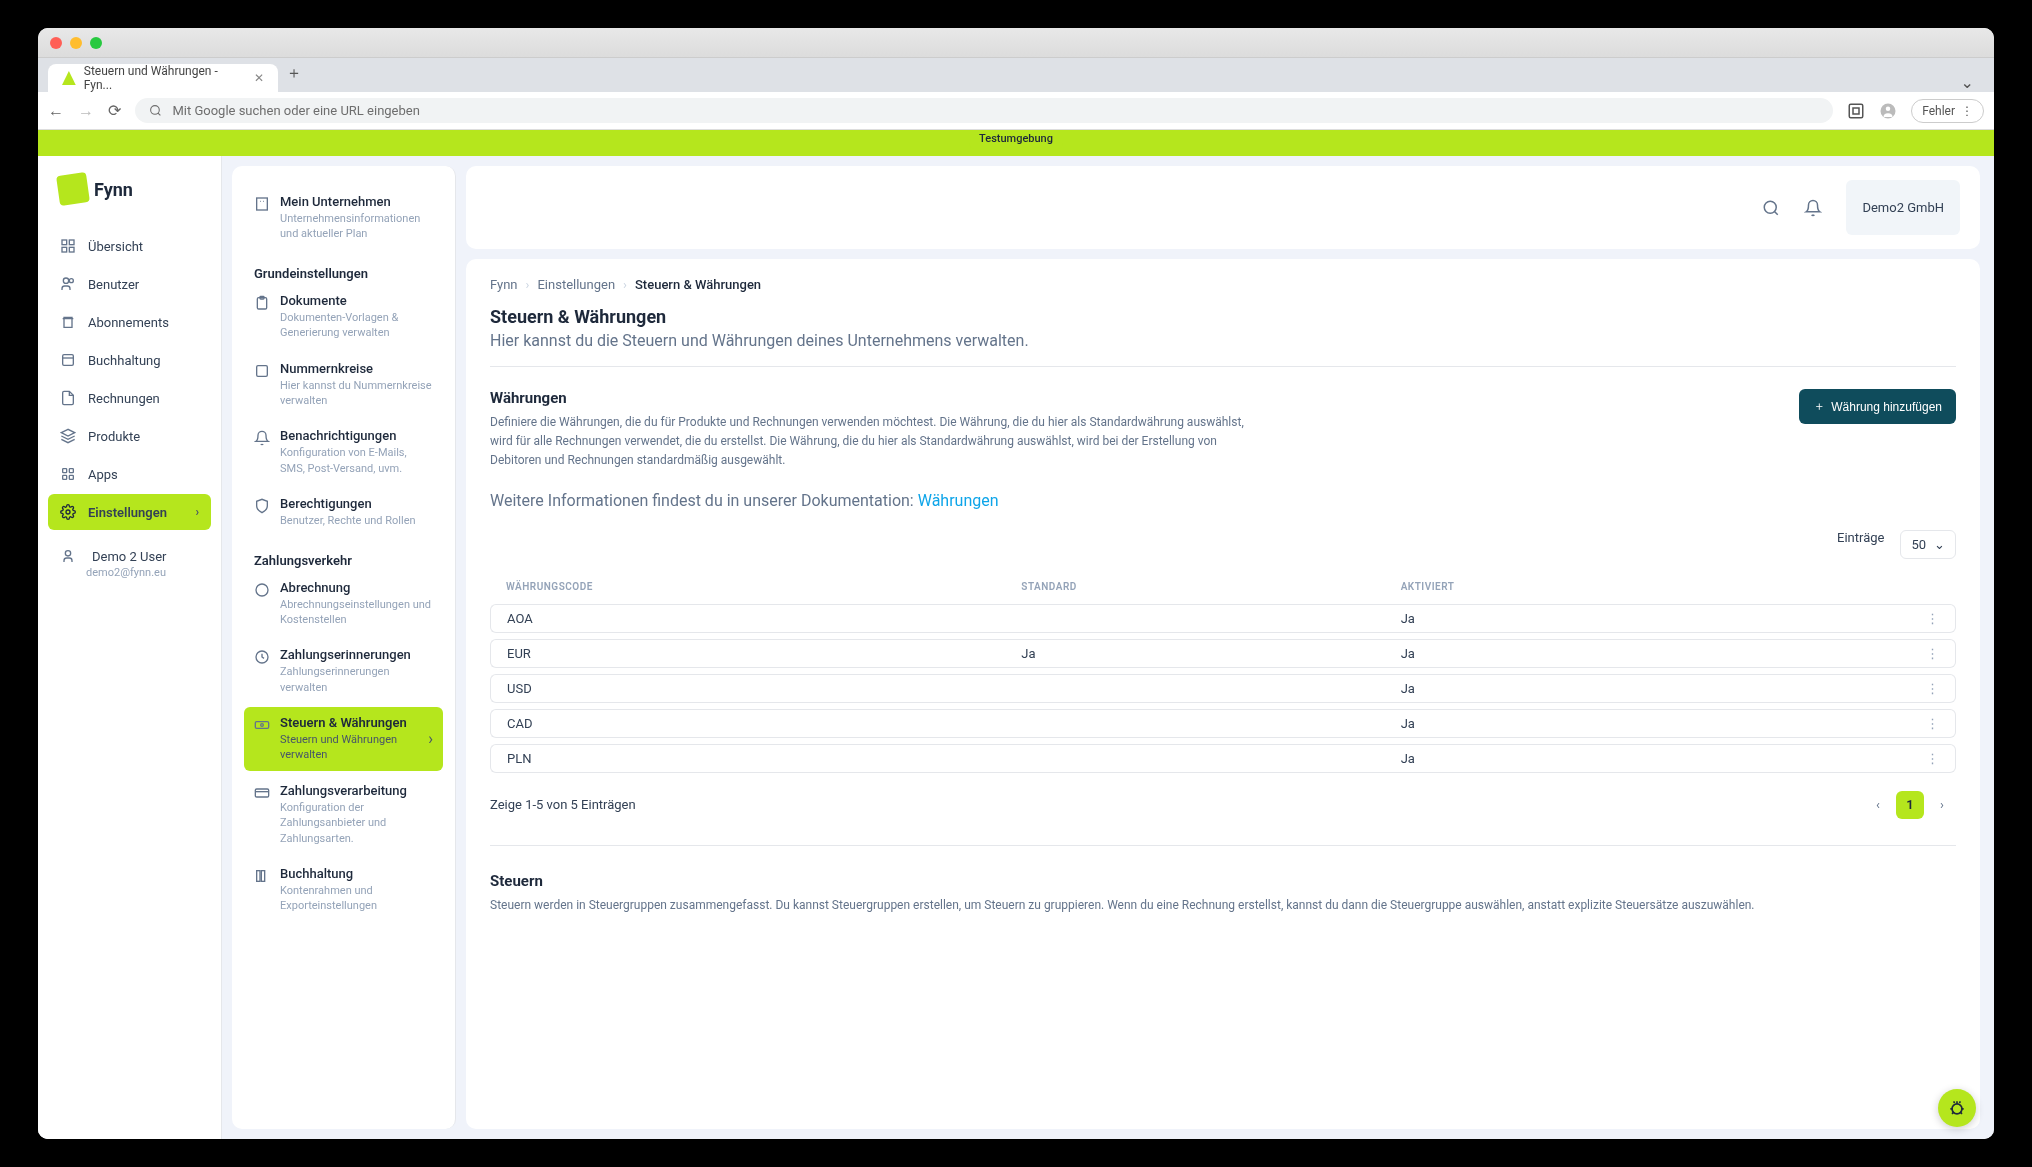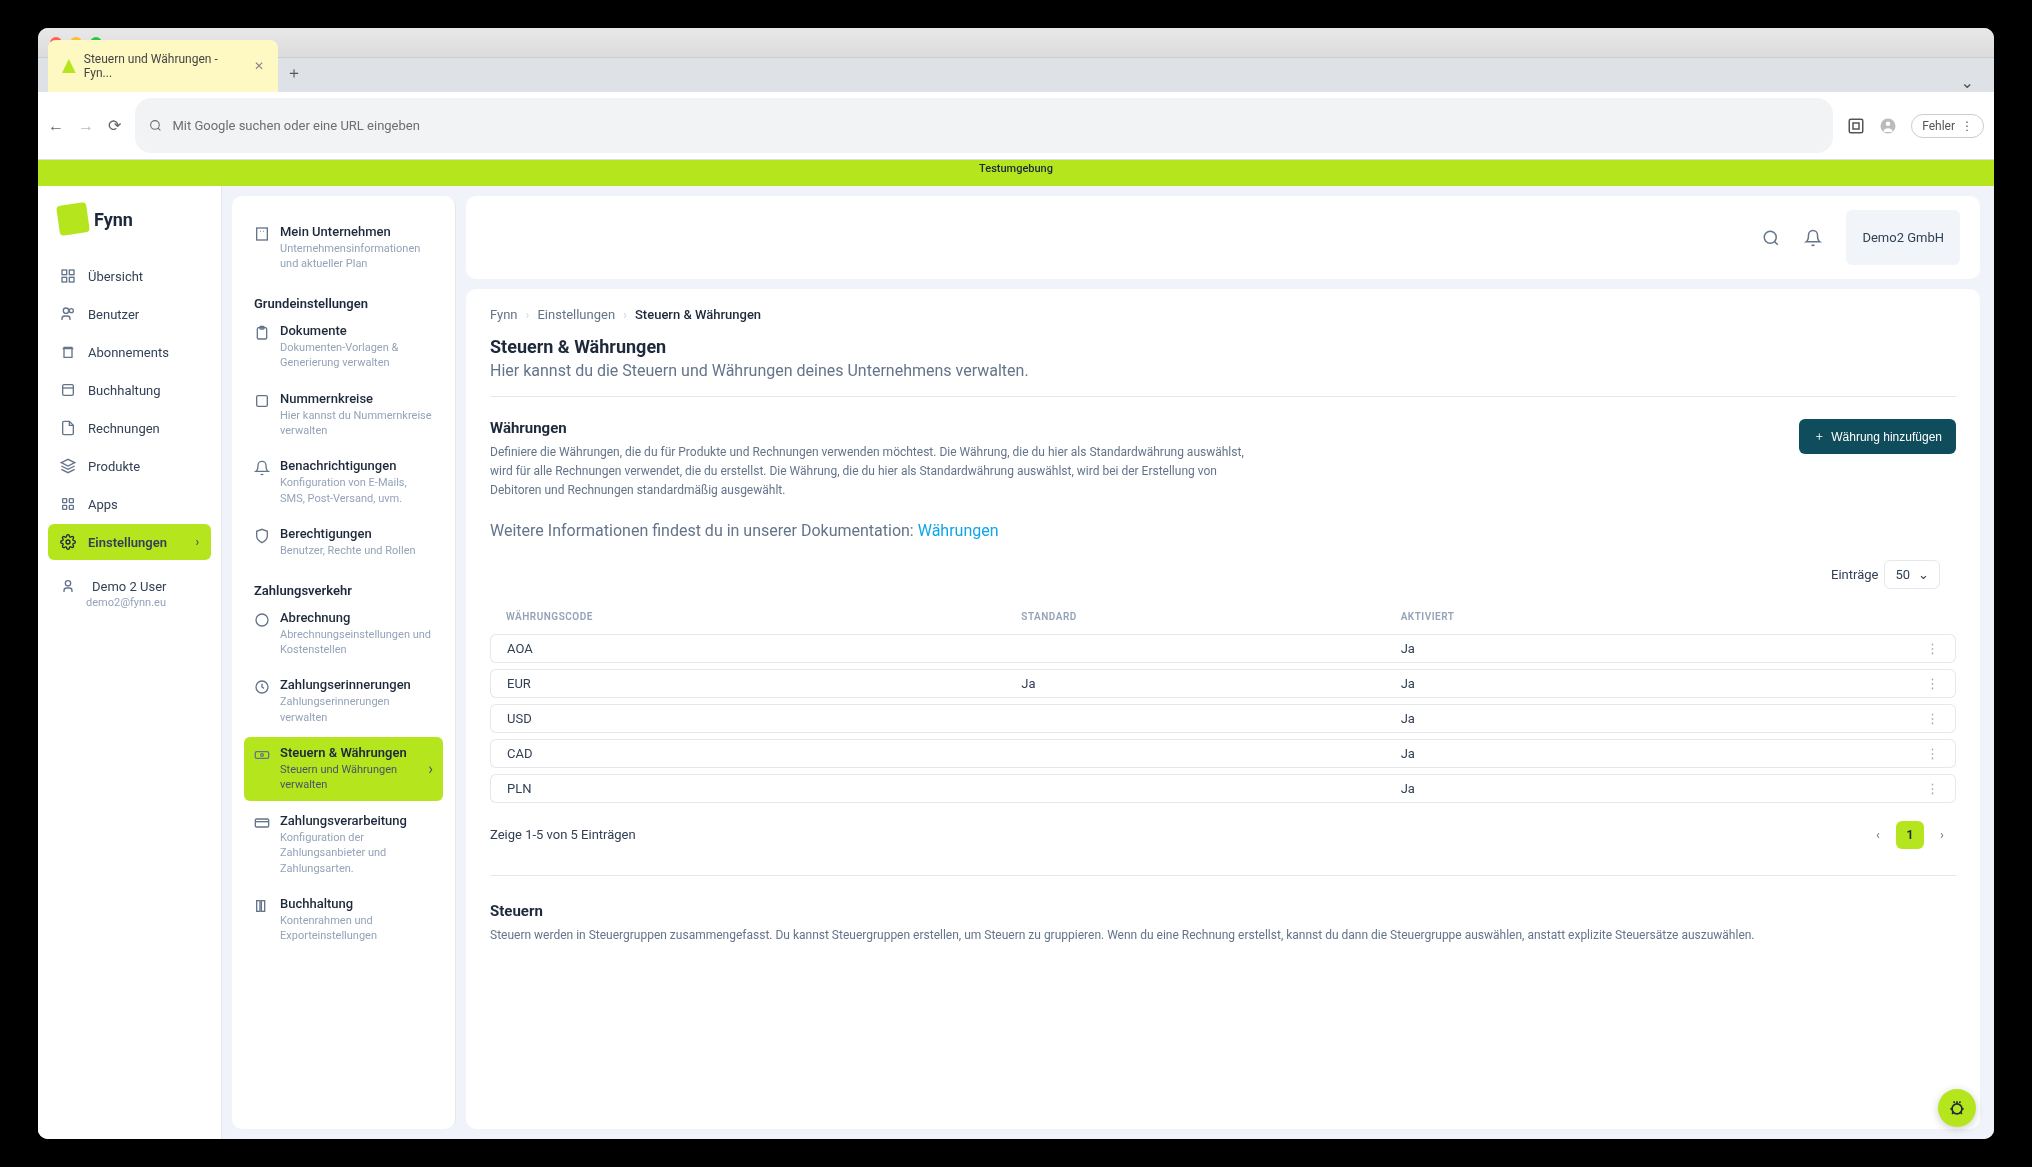--- a/index.html
+++ b/index.html
@@ -8,30 +8,30 @@
     .window-frame { background: #f5f5f5; border-radius: 10px; overflow: hidden; margin: 28px 38px; box-shadow: 0 20px 60px rgba(0,0,0,0.5); height: calc(100vh - 56px); display: flex; flex-direction: column; }
     
     .titlebar { height: 30px; background: linear-gradient(#e8e8e8, #dcdcdc); display: flex; align-items: center; padding: 0 12px; border-bottom: 1px solid #ccc; }
     .traffic-lights { display: flex; gap: 8px; }
     .tl { width: 12px; height: 12px; border-radius: 50%; }
     .tl-red { background: #ff5f56; }
     .tl-yellow { background: #ffbd2e; }
     .tl-green { background: #27c93f; }
     
     .tabs-bar { background: #dee1e6; display: flex; align-items: flex-end; padding: 0 10px; height: 34px; }
-    .tab { background: #fef9c3; border-radius: 8px 8px 0 0; padding: 12px 14px; display: flex; align-items: center; gap: 8px; font-size: 12px; color: #444; max-width: 230px; }
+    .tab { background: #ffffff; border-radius: 8px 8px 0 0; padding: 0 14px; display: flex; align-items: center; gap: 8px; font-size: 12px; color: #444; max-width: 230px; }
     .tab-favicon { width: 14px; height: 14px; background: #b5e61d; clip-path: polygon(50% 0%, 100% 100%, 0% 100%); }
     .tab-close { cursor: pointer; color: #888; }
     .new-tab { padding: 8px; color: #555; cursor: pointer; }
     .tabs-right { margin-left: auto; padding: 0 10px; color: #555; }
     
     .url-bar { background: #fff; display: flex; align-items: center; padding: 6px 10px; gap: 14px; border-bottom: 1px solid #ddd; }
     .nav-btn { color: #666; cursor: pointer; font-size: 16px; }
     .nav-btn.disabled { color: #bbb; }
-    .url-field { flex: 1; background: #f1f3f4; border-radius: 16px; padding: 20px 14px; display: flex; align-items: center; gap: 10px; font-size: 13px; color: #6e6e6e; }
+    .url-field { flex: 1; background: #f1f3f4; border-radius: 16px; padding: 5px 14px; display: flex; align-items: center; gap: 10px; font-size: 13px; color: #6e6e6e; }
     .url-right { display: flex; align-items: center; gap: 14px; }
     .ext-icon { width: 18px; height: 18px; display: flex; align-items: center; justify-content: center; color: #555; }
     .error-chip { border: 1px solid #ccc; border-radius: 14px; padding: 4px 10px; font-size: 12px; color: #555; display: flex; align-items: center; gap: 6px; }
     
     .app-container { flex: 1; display: flex; flex-direction: column; overflow: hidden; background: #f0f3fa; }
     .env-banner { background: #b5e61d; height: 26px; display: flex; justify-content: center; align-items: flex-start; }
     .env-label { background: #b5e61d; color: #1e293b; font-size: 11px; padding: 2px 10px 4px; border-radius: 0 0 6px 6px; font-weight: 500; }
     
     .app-body { flex: 1; display: flex; overflow: hidden; }
     
@@ -81,21 +81,21 @@
     .page-subtitle { font-size: 16px; color: #64748b; }
     
     .section-header-row { display: flex; justify-content: space-between; align-items: flex-start; margin-bottom: 8px; }
     .section-title { font-size: 15px; font-weight: 700; color: #1e293b; margin-bottom: 6px; }
     .section-desc { font-size: 12px; color: #64748b; line-height: 1.6; max-width: 760px; }
     .section-doc-line { font-size: 16px; color: #64748b; margin-top: 20px; }
     .doc-link { color: #0ea5e9; cursor: pointer; }
     
     .btn-primary { background: #0f4c5c; color: #fff; border: none; border-radius: 6px; padding: 9px 14px; font-size: 12px; display: flex; align-items: center; gap: 6px; cursor: pointer; flex-shrink: 0; }
     
-    .table-controls { display: flex; justify-content: flex-end; align-items: center; gap: 6px; margin: 20px 16px 10px; font-size: 13px; color: #334155; }
+    .table-controls { display: flex; justify-content: flex-end; align-items: flex-start; gap: 16px; margin: 20px 0 10px; font-size: 13px; color: #334155; }
     .entries-select { border: 1px solid #e5e7eb; border-radius: 6px; padding: 6px 10px; background: #fff; display: flex; align-items: center; gap: 8px; font-size: 13px; cursor: pointer; }
     
     .data-table { width: 100%; border-collapse: separate; border-spacing: 0 6px; }
     .data-table th { text-align: left; font-size: 10px; font-weight: 600; color: #94a3b8; letter-spacing: 0.5px; padding: 6px 16px; text-transform: uppercase; }
     .data-table td { background: #fff; border: 1px solid #e5e7eb; padding: 6px 16px; font-size: 13px; color: #334155; }
     .data-table td:first-child { border-right: none; border-radius: 6px 0 0 6px; }
     .data-table td:last-child { border-left: none; border-radius: 0 6px 6px 0; text-align: right; }
     .data-table td:not(:first-child):not(:last-child) { border-left: none; border-right: none; }
     .row-menu { cursor: pointer; color: #94a3b8; }
     

